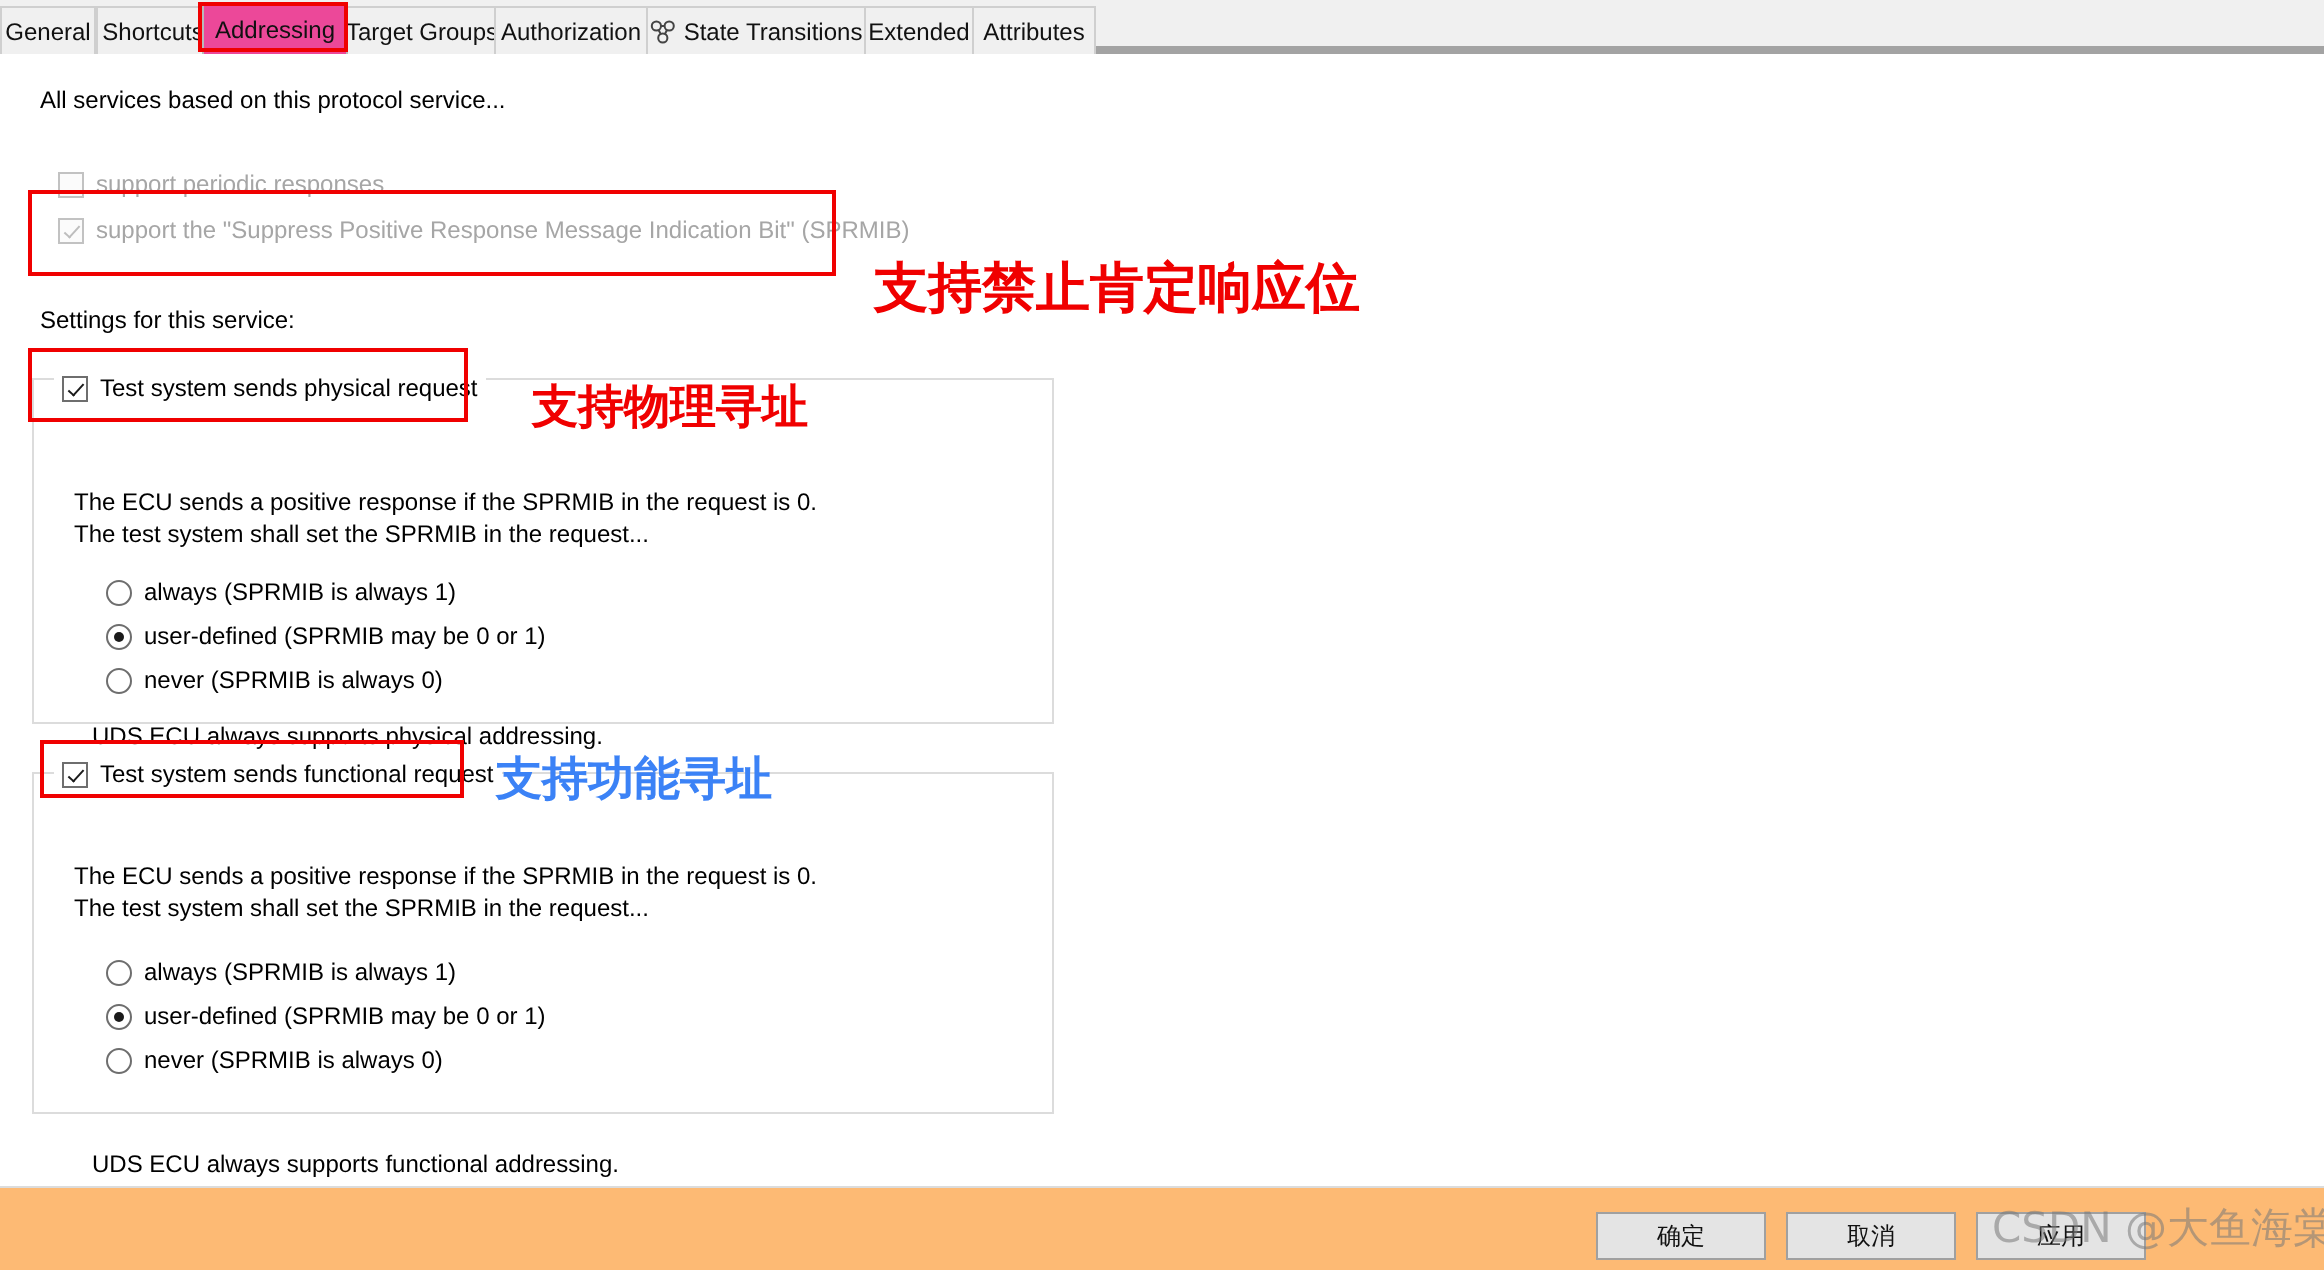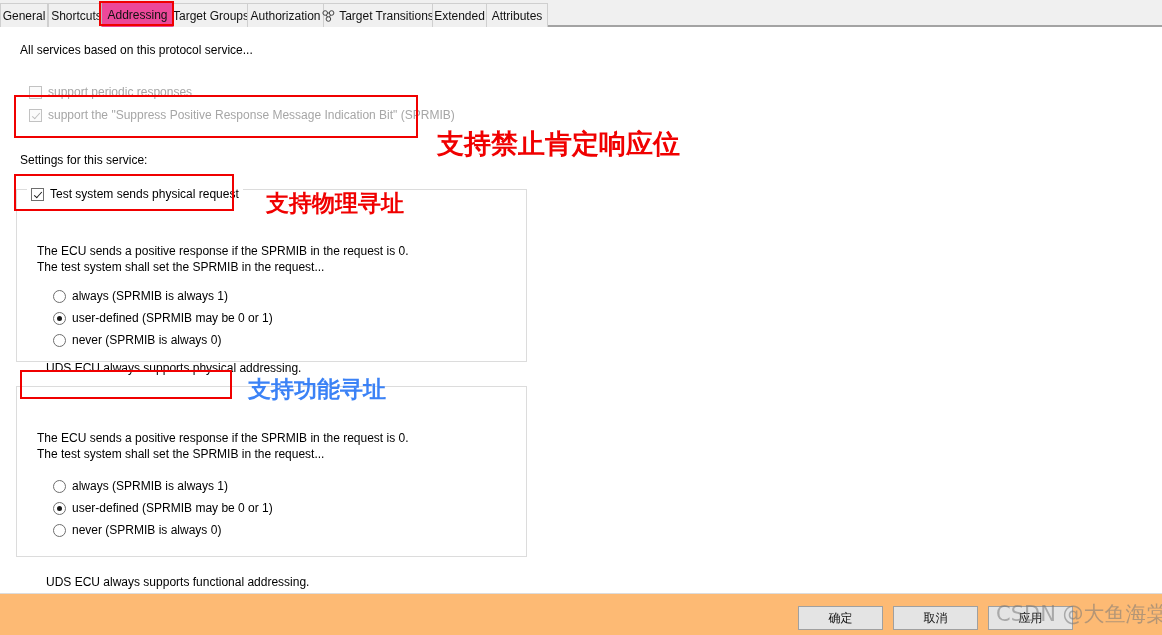--- a/index.html
+++ b/index.html
@@ -17,21 +17,21 @@
     overflow: hidden;
   }
 
   
   #tabstrip {
     position: absolute;
     left: 0; top: 0;
     width: 1162px;
     height: 27px;
     background: #f0f0f0;
-    border-bottom: 2px solid #a3a3a3;
+    border-bottom: 4px solid #a3a3a3;
     box-sizing: border-box;
   }
   .tab {
     position: absolute;
     top: 3px;
     height: 24px;
     box-sizing: border-box;
     background: #f0f0f0;
     border: 1px solid #cfcfcf;
     border-bottom: none;
@@ -206,21 +206,21 @@
     </div>
     <div class="tab" style="left: 323px; width: 110px;">
       <span class="tab-icon">
         <svg width="13" height="13" viewBox="0 0 13 13">
           <circle cx="3.2" cy="4" r="2.3" fill="none" stroke="#444" stroke-width="1"></circle>
           <circle cx="9.6" cy="4" r="2.3" fill="none" stroke="#444" stroke-width="1"></circle>
           <circle cx="6.4" cy="10" r="2.3" fill="none" stroke="#444" stroke-width="1"></circle>
           <path d="M5.4 4 H7.4 M4.3 6 L5.5 8.2 M8.5 6 L7.3 8.2" stroke="#444" stroke-width="1" fill="none"></path>
         </svg>
       </span>
-      <span>Target Transitions</span>
+      <span>State Transitions</span>
     </div>
     <div class="tab" style="left: 432px; width: 55px;">
       <span>Extended</span>
     </div>
     <div class="tab" style="left: 486px; width: 62px;">
       <span>Attributes</span>
     </div>
   </div>
 
 <div id="content">
@@ -261,20 +261,24 @@
   </div>
   <div class="ctrl-row" style="left:53px; top:307px;">
     <span class="radio"></span>
     <span class="lbl">never (SPRMIB is always 0)</span>
   </div>
 
   <div class="caption" style="left:46px; top:334px;">UDS ECU always supports physical addressing.</div>
 
   <div class="groupbox" style="left:16px; top:359px; width:511px; height:171px;"></div>
 
+  <div class="ctrl-row" style="left:27px; top:352px; background:#fff; padding:2px 4px; z-index:4;">
+    <span class="cbox checked"></span>
+    <span class="lbl">Test system sends functional request</span>
+  </div>
 
   <div class="caption" style="left:37px; top:404px;">The ECU sends a positive response if the SPRMIB in the request is 0.</div>
   <div class="caption" style="left:37px; top:420px;">The test system shall set the SPRMIB in the request...</div>
 
   <div class="ctrl-row" style="left:53px; top:453px;">
     <span class="radio"></span>
     <span class="lbl">always (SPRMIB is always 1)</span>
   </div>
   <div class="ctrl-row" style="left:53px; top:475px;">
     <span class="radio on"></span>

